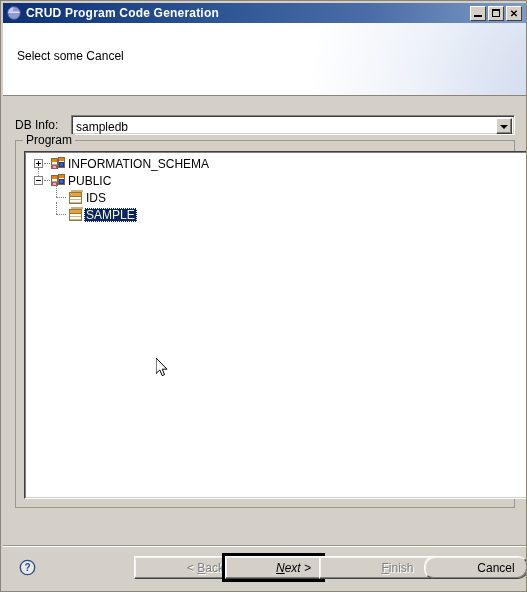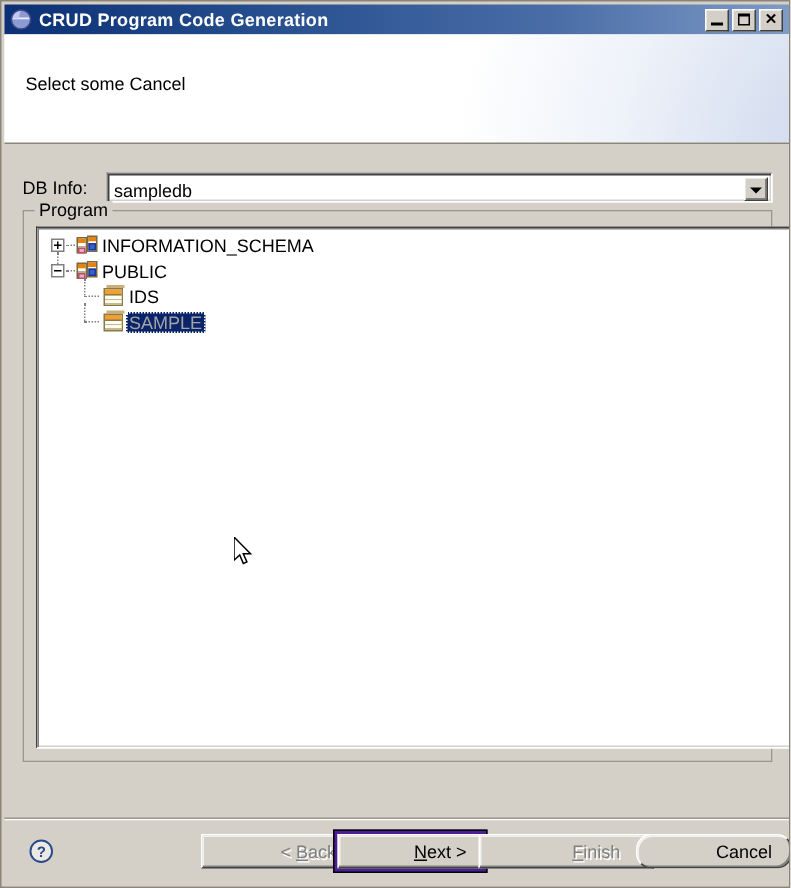--- a/index.html
+++ b/index.html
@@ -245,21 +245,21 @@
   }
 
   .node-label {
     font-size: 12px;
     color: #000;
     padding: 0 2px;
     line-height: 14px;
   }
   .node-label.selected {
     background: #0a246a;
-    color: #a3a3a3;
+    color: #fef9c3;
     outline: 1px dotted #ffffff;
     outline-offset: -1px;
   }
 
   
   .icon-schema {
     position: relative;
     width: 16px; height: 16px;
     flex: 0 0 auto;
   }
@@ -368,21 +368,22 @@
     color: #808080;
     text-shadow: 1px 1px 0 #ffffff;
   }
   .btn-default-wrap {
     position: absolute;
     top: 6px;
     border: 1px solid #000000;
     box-sizing: border-box;
     height: 29px;
     padding: 2px;
-    background: #4c1d95;
+    background: #000000;
+    font-style: italic;
   }
   .btn-default-wrap .btn {
     position: static;
     width: 100%;
     height: 100%;
   }
   .u { text-decoration: underline; }
 
   
   .cursor {

